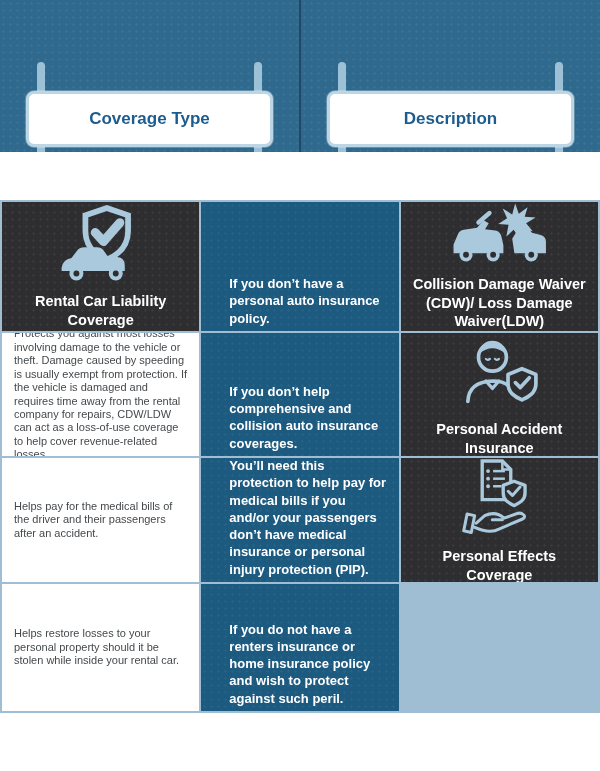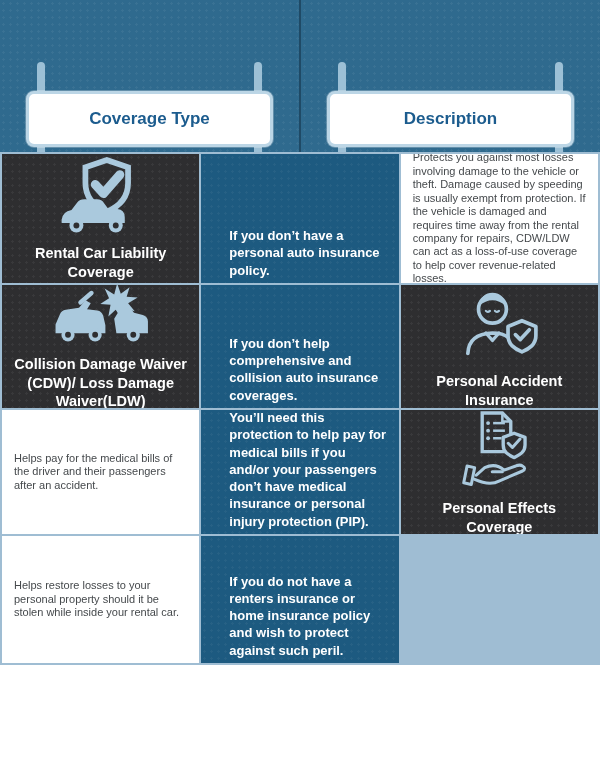--- a/index.html
+++ b/index.html
@@ -9,21 +9,21 @@
     --ice:#aac9dd;
     --post:#9cc0d6;
     --sign-border:#bcd6e6;
     --sign-text:#1c5c8e;
     --grid-border:#9fbdd3;
     --desc-text:#45494c;
     --brand:#2e6889;
   }
   *{margin:0;padding:0;box-sizing:border-box;}
   body{font-family:"Liberation Sans",sans-serif;background:#ffffff;}
-  .page{width:600px;height:771px;margin:0 auto;display:flex;flex-direction:column;overflow:hidden;background:#fff;}
+  .page{width:600px;height:771px;margin:0 auto;display:flex;flex-direction:column;overflow:hidden;background:#fff;gap:48px;}
 
   
   .header-band{height:152px;display:flex;background-color:var(--header-bg);
     background-image:radial-gradient(rgba(255,255,255,0.05) 1px,transparent 1.4px);
     background-size:7px 7px;}
   .header-col{position:relative;flex:1 1 0;border-right:2px solid #1f4a66;}
   .header-col:last-child{border-right:none;}
   .post{position:absolute;bottom:0;width:8px;height:90px;background:var(--post);border-radius:4px 4px 0 0;}
   .post.left{left:37px;}
   .post.right{right:37px;}
@@ -89,39 +89,39 @@
           <circle cx="83" cy="86" r="8.5" fill="#aac9dd"></circle>
             <circle cx="83" cy="86" r="3.6" fill="#2e2e30"></circle>
         </svg>
       </div>
       <div class="coverage-label">Rental Car Liability Coverage</div>
     </div>
     <div class="cell need">
       <div class="need-text">If you don’t have a personal auto insurance policy.</div>
     </div>
 
-    <div class="cell desc">
-      <div class="desc-text">Protects you against most losses involving damage to the vehicle or theft. Damage caused by speeding is usually exempt from protection. If the vehicle is damaged and requires time away from the rental company for repairs, CDW/LDW can act as a loss-of-use coverage to help cover revenue-related losses.</div>
-    </div>
     <div class="cell coverage">
       <div class="icon-wrap">
         <svg width="134" height="66" viewBox="0 0 140 90">
           <polygon points="92,2 97,16 109,7 105,20 120,21 107,29 116,40 101,36 99,51 90,38 80,47 83,31 69,30 81,22 75,9 88,17" fill="#aac9dd"></polygon>
           <path d="M8 70 v-12 l6 -14 q2 -5 8 -6 l18 -3 9 -10 7 4 -5 8 14 2 q6 1 8 7 l3 13 v11 Z" fill="#aac9dd"></path>
           <path d="M42 28 l15 -13" stroke="#aac9dd" stroke-width="6" stroke-linecap="round"></path>
           <circle cx="25" cy="72" r="9" fill="#aac9dd"></circle>
             <circle cx="25" cy="72" r="4" fill="#2e2e30"></circle>
           <circle cx="62" cy="72" r="9" fill="#aac9dd"></circle>
             <circle cx="62" cy="72" r="4" fill="#2e2e30"></circle>
           <path d="M134 70 v-16 q0 -7 -7 -9 l-12 -3 -7 -9 q-3 -4 -8 -3 l-9 2 2 10 -5 8 3 20 Z" fill="#aac9dd"></path>
           <circle cx="114" cy="72" r="9" fill="#aac9dd"></circle>
             <circle cx="114" cy="72" r="4" fill="#2e2e30"></circle>
         </svg>
       </div>
       <div class="coverage-label">Collision Damage Waiver (CDW)/ Loss Damage Waiver(LDW)</div>
+    </div>
+    <div class="cell desc">
+      <div class="desc-text">Protects you against most losses involving damage to the vehicle or theft. Damage caused by speeding is usually exempt from protection. If the vehicle is damaged and requires time away from the rental company for repairs, CDW/LDW can act as a loss-of-use coverage to help cover revenue-related losses.</div>
     </div>
     <div class="cell need">
       <div class="need-text">If you don’t help comprehensive and collision auto insurance coverages.</div>
     </div>
 
     <div class="cell coverage">
       <div class="icon-wrap">
         <svg width="116" height="82" viewBox="0 0 120 100">
           <circle cx="52" cy="32" r="17" fill="none" stroke="#aac9dd" stroke-width="4.5"></circle>
           <path d="M35 28 q4 -16 17 -16 q13 0 17 16 q-9 -7 -17 -7 q-8 0 -17 7 Z" fill="#aac9dd"></path>

